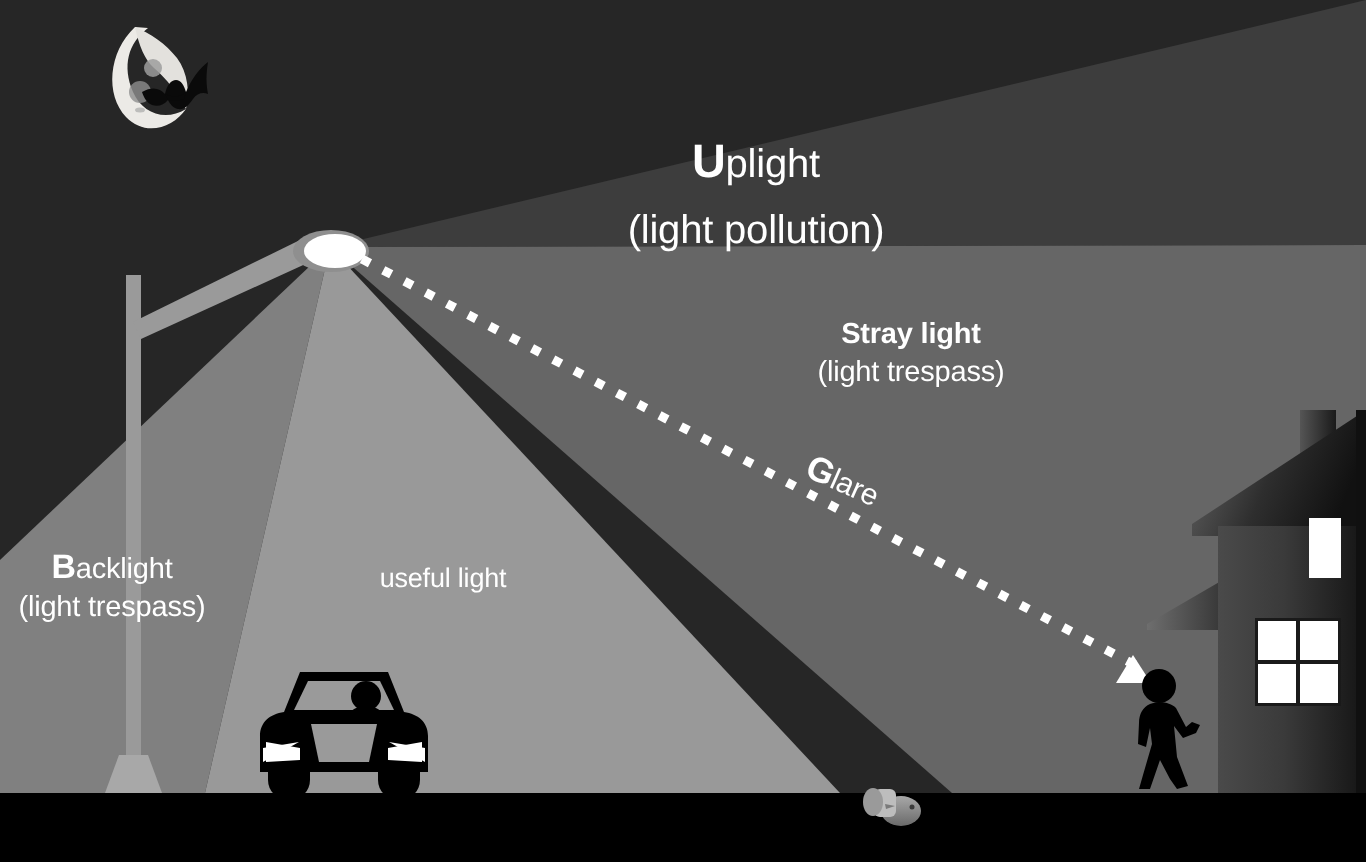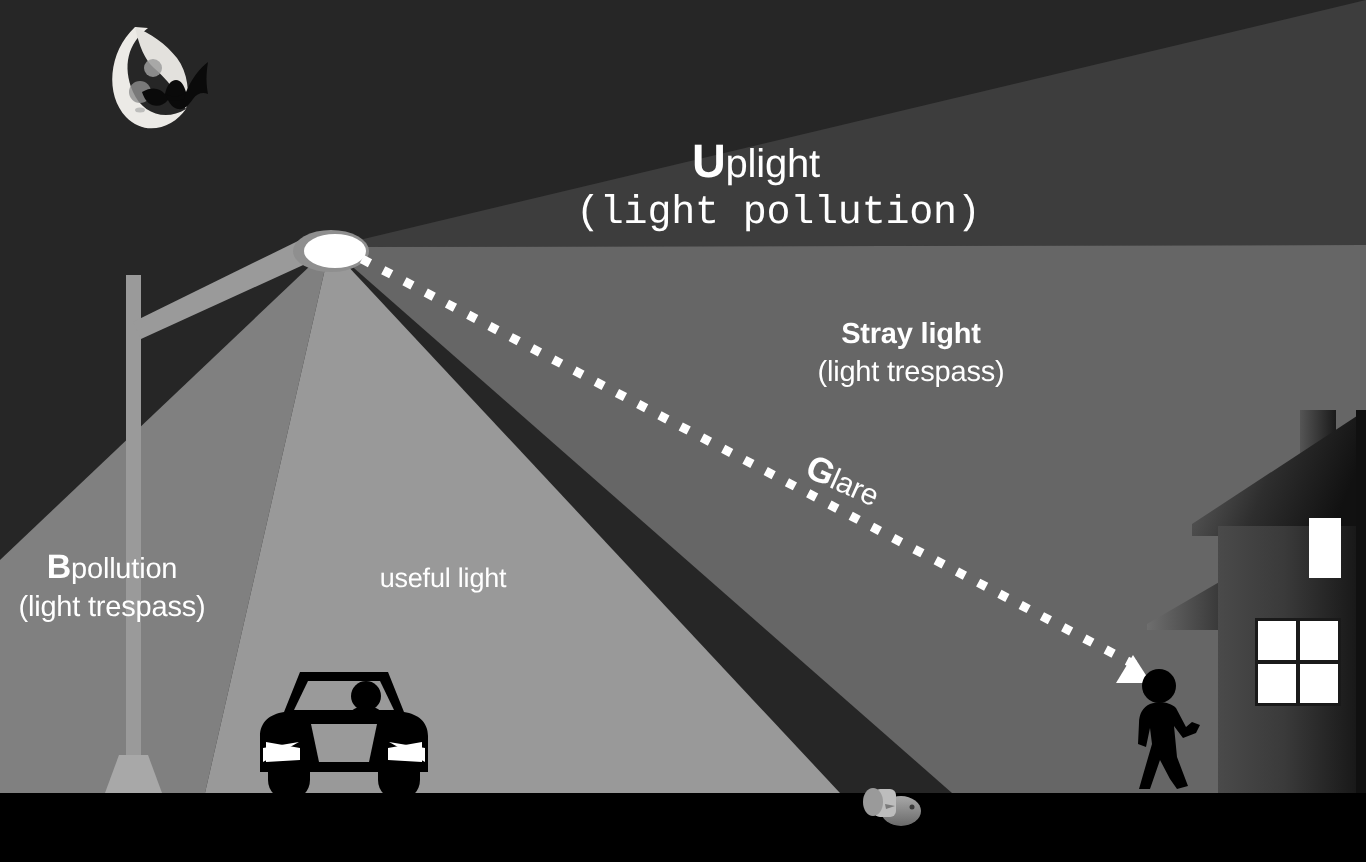--- a/index.html
+++ b/index.html
@@ -42,21 +42,21 @@
   }
 
   
   #label-uplight {
     left: 576px;
     top: 142px;
     width: 360px;
     font-size: 40px;
   }
   #label-uplight .ln1 { font-weight: normal; }
-  #label-uplight .ln2 { font-weight: normal; margin-top: 5px; font-family: Liberation Mono, monospace; }
+  #label-uplight .ln2 { font-weight: normal; margin-top: 21px; }
 
   
   #label-stray {
     left: 731px;
     top: 318px;
     width: 360px;
     font-size: 29px;
   }
   #label-stray .ln1 { font-weight: bold; }
   #label-stray .ln2 { font-weight: normal; margin-top: 6px; }
@@ -263,19 +263,19 @@
   <div class="lbl" id="label-stray">
     <span class="ln1">Stray light</span>
     <span class="ln2">(light trespass)</span>
   </div>
 
   <div class="lbl" id="label-glare">
     <span class="ln1"><span class="cap">G</span><span>lare</span></span>
   </div>
 
   <div class="lbl" id="label-backlight">
-    <span class="ln1"><span class="cap">B</span><span>pollution</span></span>
+    <span class="ln1"><span class="cap">B</span><span>acklight</span></span>
     <span class="ln2">(light trespass)</span>
   </div>
 
   <div class="lbl" id="label-useful">useful light</div>
 
 </div>
 
 </body></html>

